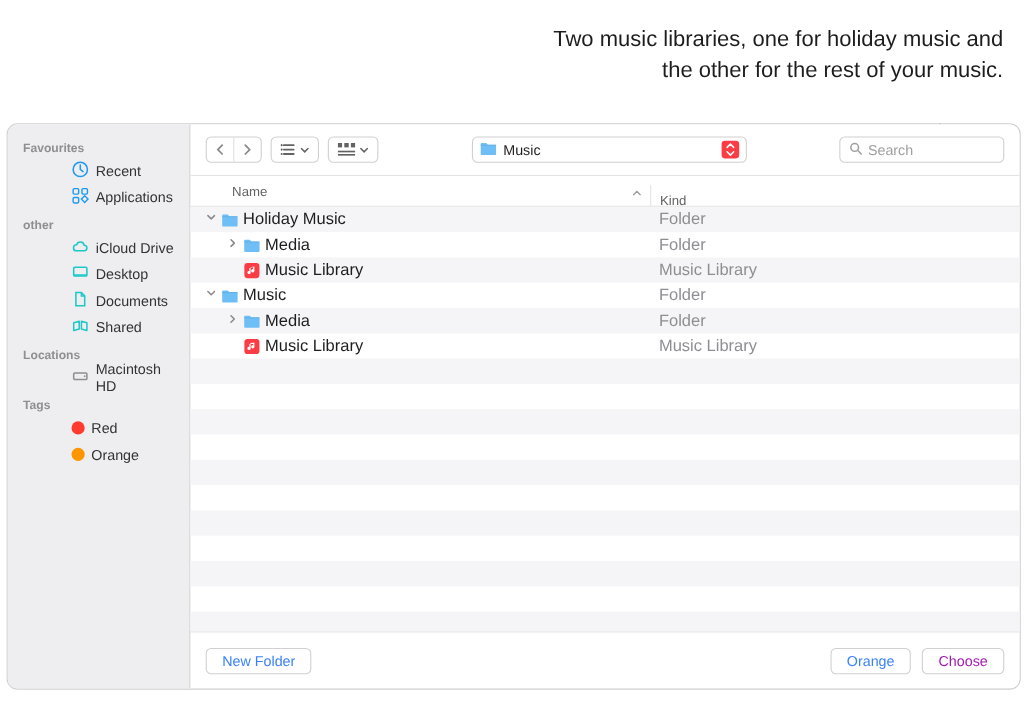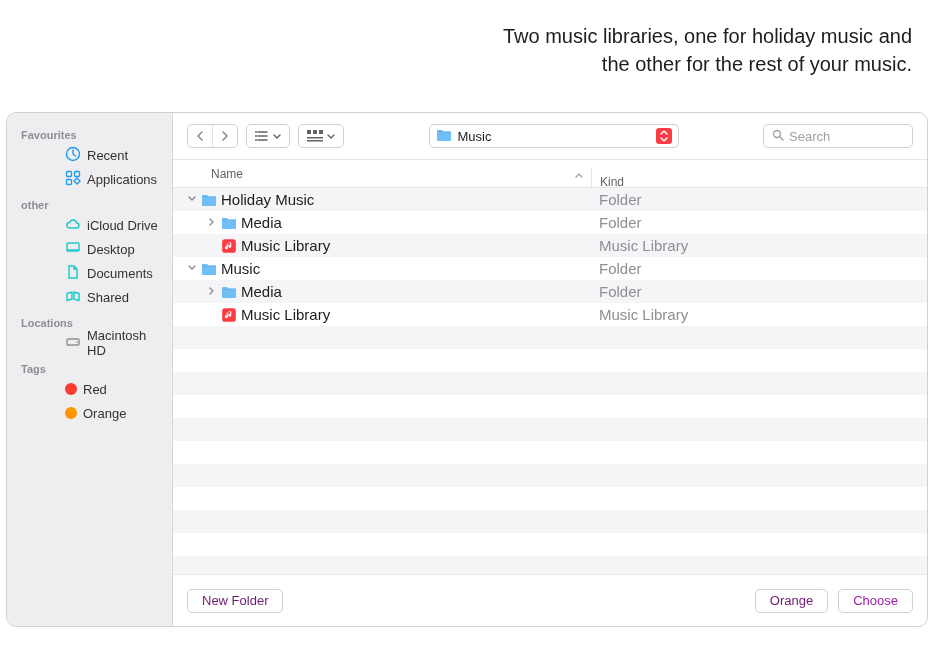--- a/index.html
+++ b/index.html
@@ -195,21 +195,21 @@
   }
   .btn {
     border: 1px solid #d0d0d0;
     border-radius: 5px;
     background: #fff;
     height: 24px;
     padding: 0 14px;
     font-size: 13px;
     display: flex;
     align-items: center;
-    color: #701a75;
+    color: #3b82f6;
   }
   .btn.disabled { color: #a21caf; }
   .spacer { flex: 1; }
 </style>
 </head>
 <body>
 
 <div class="callout">Two music libraries, one for holiday music and the other for the rest of your music.</div>
 <div class="callout-line-v" style="left:854px; top:112px; height:200px;"></div>
 <div class="callout-line-h" style="left:838px; top:312px; width:16px;"></div>

